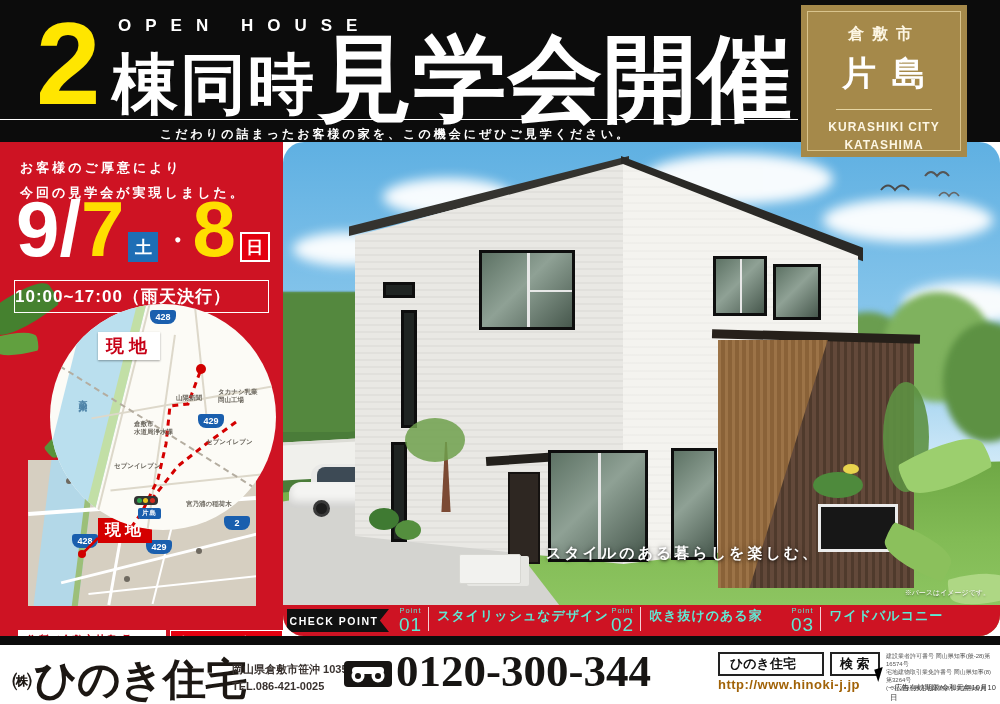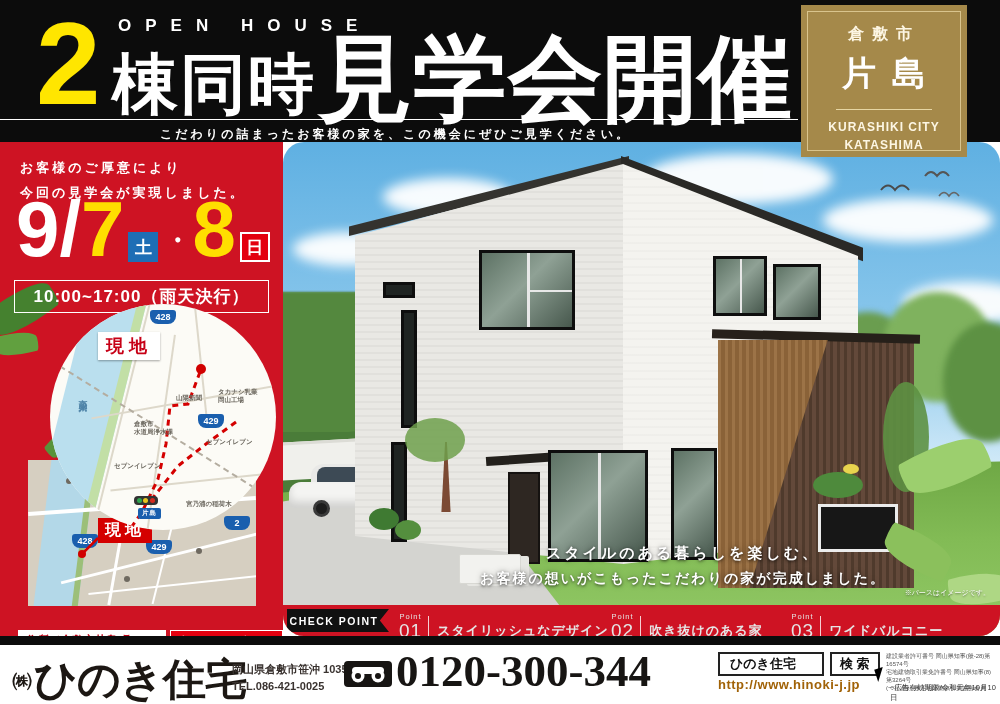--- a/index.html
+++ b/index.html
@@ -30,21 +30,21 @@
   .leaf.l2 { left:-6px; top:190px; width:44px; height:24px; transform:rotate(-15deg); background:#61a03f;}
   .leaf.l3 { left:44px; top:288px; width:40px; height:22px; transform:rotate(-50deg); background:#58923a;}
   .sb-intro { position:absolute; left:20px; top:14px; color:#fff; font-size:13px; font-weight:700; letter-spacing:3px; line-height:1.9; }
   .sb-date { position:absolute; left:16px; top:48px; display:flex; align-items:flex-end; color:#fff; }
   .d-white { font-size:78px; line-height:1; font-weight:900; }
   .d-yellow { font-size:78px; line-height:1; font-weight:900; color:#ffdf00; }
   .d-box { width:30px; height:30px; display:flex; align-items:center; justify-content:center; font-size:17px; font-weight:900; color:#fff; margin:0 4px 6px; }
   .d-box.sat { background:#1e6eb5; }
   .d-box.sun { background:#e3000f; border:2px solid #fff; }
   .d-dot { font-size:26px; font-weight:900; margin:0 2px 10px; }
-  .sb-time { position:absolute; left:14px; top:138px; width:255px; border:1px solid #fff; color:#fff; text-align:center; font-size:17px; font-weight:700; padding:4px 0; letter-spacing:1px; }
+  .sb-time { position:absolute; left:14px; top:138px; width:255px; border:1px solid #fff; color:#fff; font-size:17px; font-weight:700; padding:4px 0; letter-spacing:1px; }
 
   
   .cmap { position:absolute; left:50px; top:162px; width:226px; height:226px; border-radius:50%; background:#fcfbf6; overflow:hidden; z-index:3; }
   .cmap .river { position:absolute; left:6px; top:-34px; width:58px; height:320px; background:#badfee; border-right:9px solid #c2dfa6; transform:rotate(14deg); }
   .mline { position:absolute; background:#ddd8ca; }
   .rail { position:absolute; width:260px; height:0; border-top:2px dashed #b4ada0; transform:rotate(32deg); left:-10px; top:130px;}
   .shield { position:absolute; background:#1a5fae; color:#fff; font-size:9px; font-weight:700; text-align:center; line-height:14px; width:26px; height:14px; border-radius:3px 3px 8px 8px; }
   .genchi-w { position:absolute; background:#fff; color:#c70016; font-weight:900; font-size:18px; letter-spacing:5px; padding:2px 8px; box-shadow:0 1px 2px rgba(0,0,0,.35); }
   .rdot { position:absolute; width:10px; height:10px; border-radius:50%; background:#d10000; }
   .mlbl { position:absolute; color:#6b675e; font-size:6.5px; line-height:1.25; font-weight:700; }
@@ -104,21 +104,21 @@
   .bigleaf { position:absolute; background:#9ccf6e; border-radius:6% 94% 6% 94%/50% 50%; }
 
   .caption { position:absolute; left:140px; top:402px; width:520px; text-align:center; color:#fff; font-weight:900; text-shadow:0 1px 3px rgba(0,0,0,.65),0 0 6px rgba(0,0,0,.35); }
   .cap1 { font-size:15px; letter-spacing:3px; }
   .cap2 { font-size:14px; letter-spacing:2px; margin-top:7px; }
   .disclaimer { position:absolute; right:10px; top:446px; color:#fff; font-size:7px; text-shadow:0 1px 2px rgba(0,0,0,.6); }
 
   
   .cpbar { position:absolute; left:0; top:463px; width:717px; height:31px; background:#ce1323; }
   .ribbon { position:absolute; left:4px; top:4px; width:102px; height:23px; background:#111; color:#fff; font-size:10.5px; font-weight:700; letter-spacing:1.5px; display:flex; align-items:center; justify-content:center; clip-path:polygon(0 0,100% 0,91% 50%,100% 100%,0 100%); padding-right:8px; }
-  .cp { position:absolute; top:8px; display:flex; align-items:flex-end; color:#e5e5e5; }
+  .cp { position:absolute; top:2px; display:flex; align-items:flex-start; color:#5eead4; }
   .cp .pcol { text-align:center; line-height:1; margin-right:6px; }
   .cp .plbl { font-size:7.5px; letter-spacing:1px; }
   .cp .pnum { font-size:19px; font-weight:400; letter-spacing:1px; }
   .cp .pdiv { width:1px; height:24px; background:rgba(255,255,255,.8); margin-right:8px; }
   .cp .ptxt { font-size:13px; font-weight:900; letter-spacing:1px; }
 
   .blackstrip { position:absolute; left:0; top:636px; width:1000px; height:9px; background:#0c0c0c; }
 
   
   .footer { position:absolute; left:0; top:645px; width:1000px; height:59px; background:#fff; }
@@ -321,21 +321,20 @@
     <div class="shrub" style="left:530px;top:330px;width:50px;height:26px;background:#4e8a3c;"></div>
     <div class="shrub" style="left:560px;top:322px;width:16px;height:10px;background:#e8d44e;"></div>
     <div class="shrub" style="left:600px;top:240px;width:46px;height:110px;background:#5d9143;opacity:.9;"></div>
 
     <div class="bigleaf" style="left:618px;top:300px;width:88px;height:48px;transform:rotate(-30deg);"></div>
     <div class="bigleaf" style="left:600px;top:390px;width:70px;height:40px;transform:rotate(20deg);background:#8bc05c;"></div>
     <div class="bigleaf" style="left:666px;top:430px;width:60px;height:34px;transform:rotate(-15deg);background:#aed784;"></div>
 
     <div class="caption">
       <div class="cap1">スタイルのある暮らしを楽しむ、</div>
-      <div class="cap2">お客様の想いがこもったこだわりの家が完成しました。</div>
     </div>
     <div class="disclaimer">※パースはイメージです。</div>
 
     <div class="cpbar">
       <div class="ribbon">CHECK POINT</div>
       <div class="cp" style="left:116px;">
         <div class="pcol">
           <div class="plbl">Point</div>
           <div class="pnum">01</div>
         </div>

